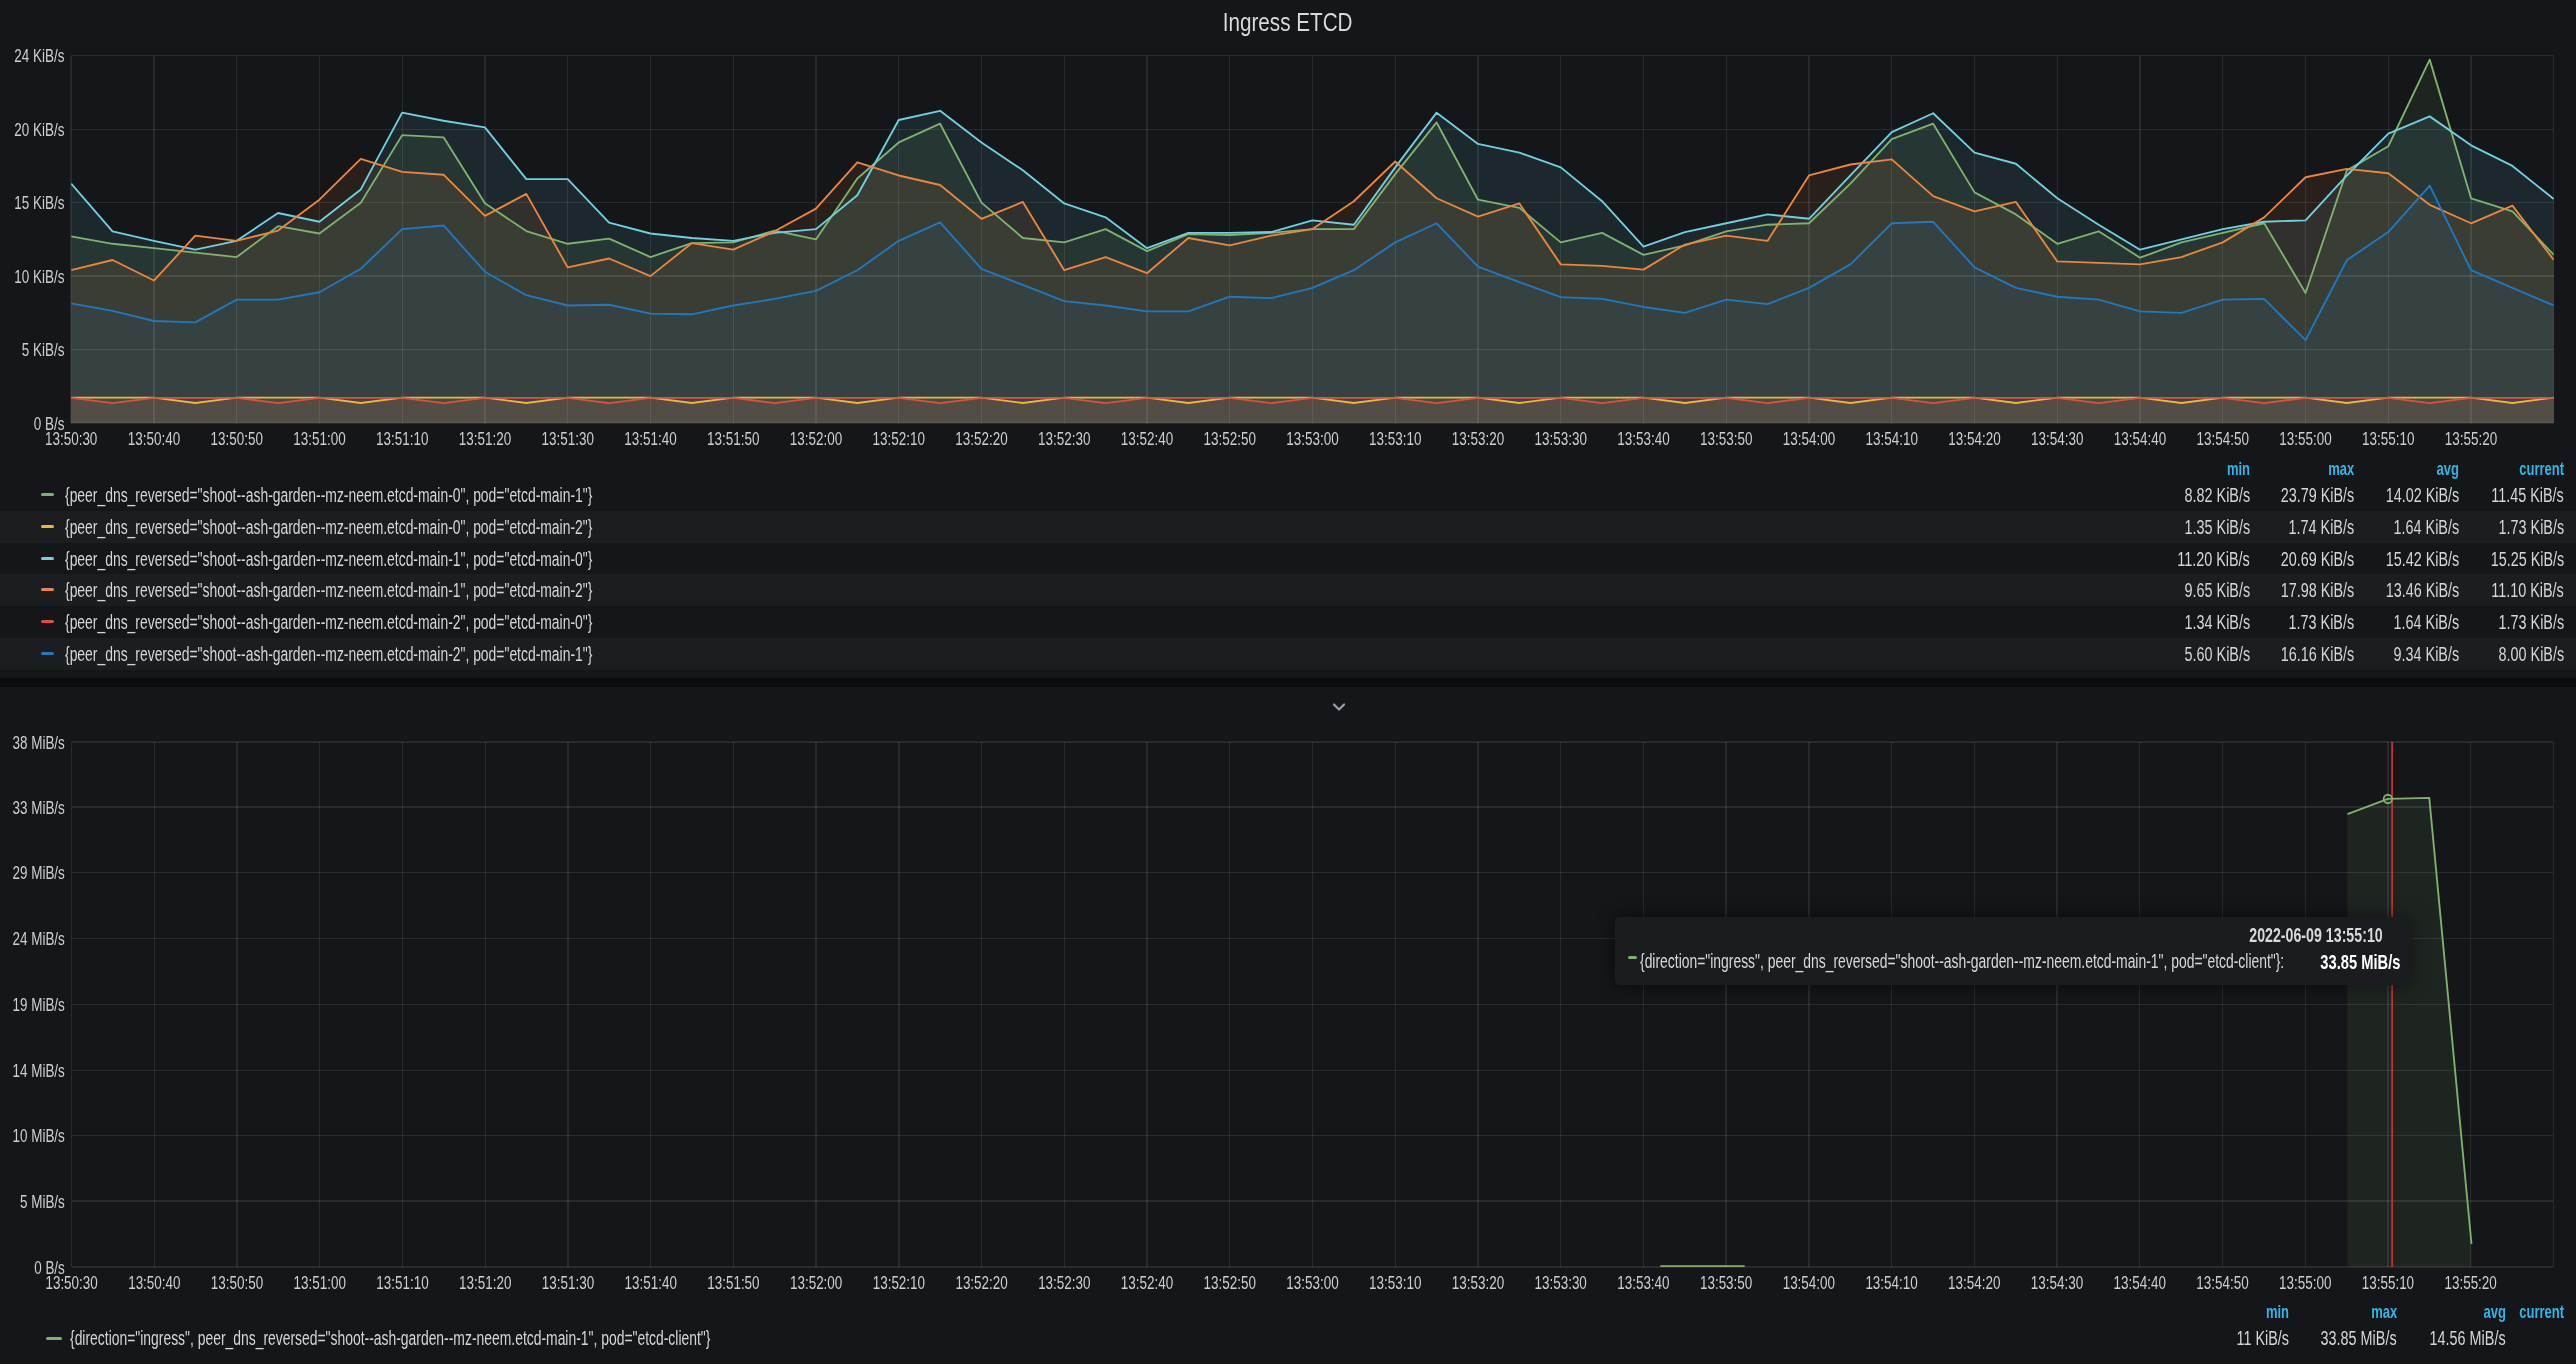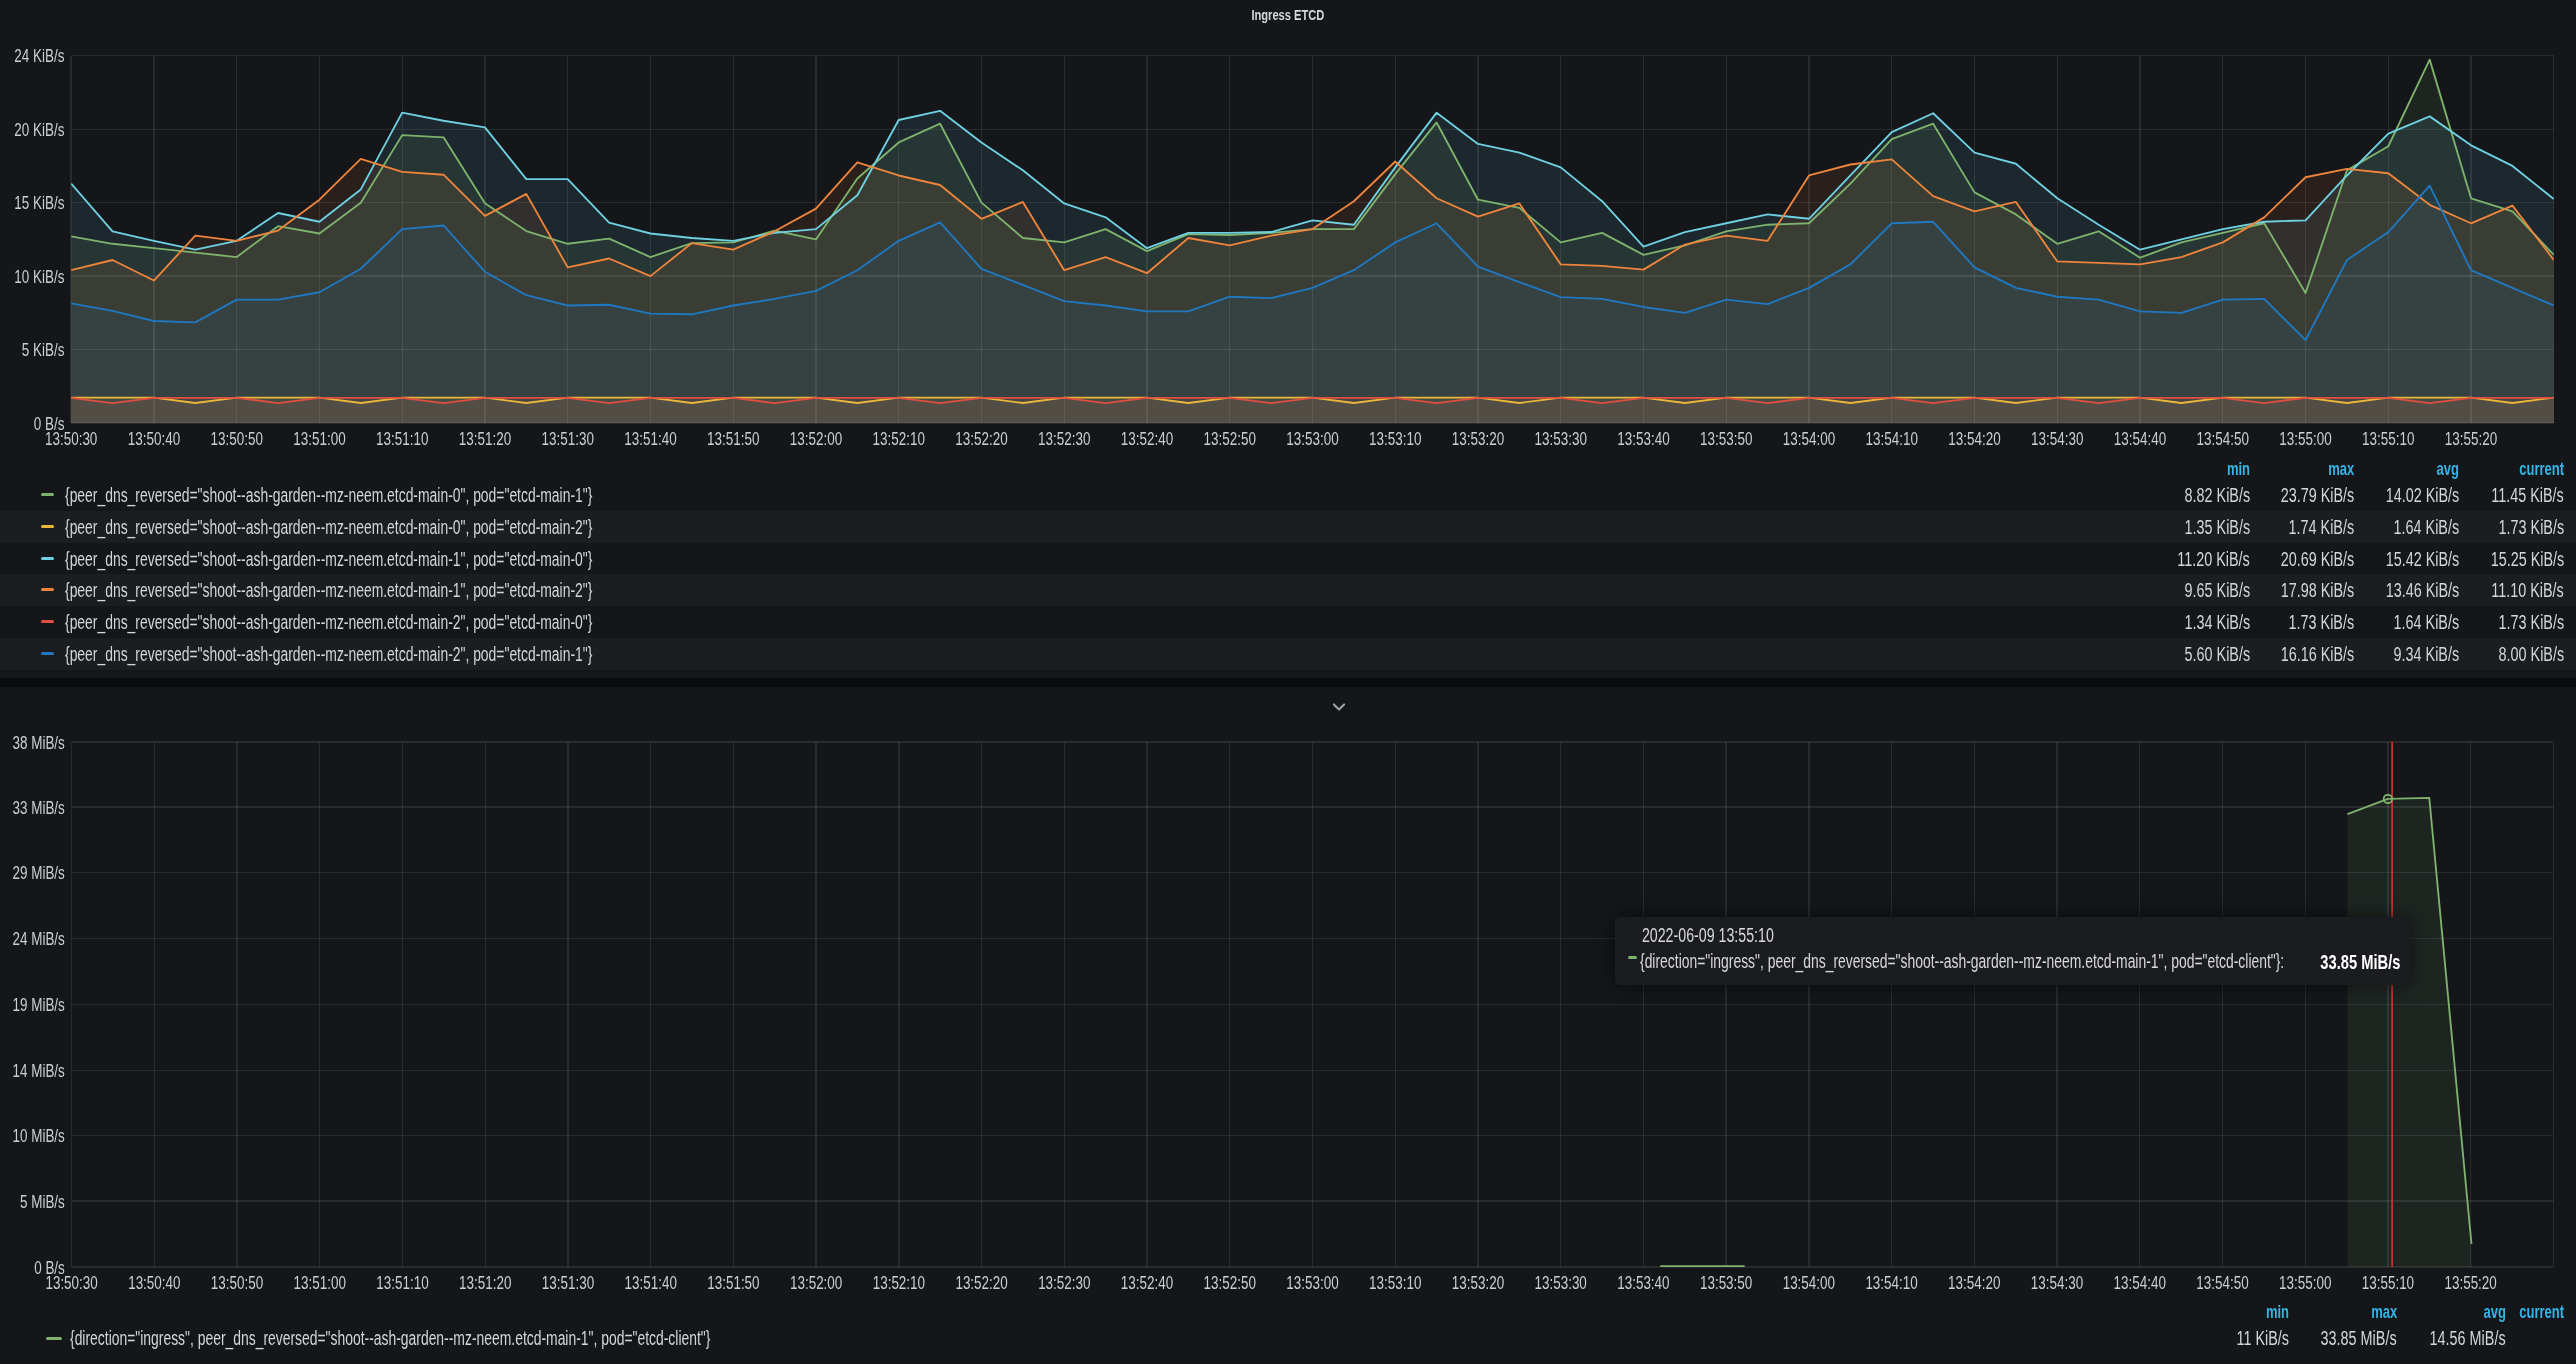--- a/index.html
+++ b/index.html
@@ -1,16 +1,16 @@
 <!DOCTYPE html>
 <html style="font-size:13.5px"><head><meta charset="utf-8"><style>
 * {margin:0;padding:0;box-sizing:border-box;-webkit-font-smoothing:antialiased}
 html,body {width:2576px;height:1365px;background:#0b0c0e;font-family:"Liberation Sans",sans-serif;overflow:hidden}
 .panel {position:absolute;left:0;width:2576px;background:#141619}
-.ptitle {position:absolute;left:0;width:100%;text-align:center;font-size:14px;font-weight:bold;color:#d8d9da}
+.ptitle {position:absolute;left:0;width:100%;text-align:center;font-size:26px;font-weight:normal;color:#d8d9da}
 .ptitle>span {display:inline-block;transform:scaleX(0.795)}
 </style></head>
 <body>
 <div class="panel" style="top:0;height:678px">
 <div class="ptitle" style="top:6.8px"><span>Ingress ETCD</span></div>
 <svg width="2576" height="684" style="position:absolute;left:0;top:0" font-family="Liberation Sans, sans-serif" viewBox="0 0 3050 810">
 <defs>
         <clipPath id="c1">
           <rect x="84" y="63" width="2940" height="438"></rect>
         </clipPath>
@@ -261,20 +261,20 @@
       <span style="position:absolute;right:12px;top:0;color:#33b5e5;font-weight:bold;font-size:18.6px;transform:scaleX(0.7);transform-origin:100% 50%">current</span>
     </div>
     <div style="position:absolute;top:637px;left:0;width:100%;height:29px;line-height:29px;font-size:20px;color:#d4d6d8">
       <span style="position:absolute;left:46px;top:12.7px;width:16px;height:3px;border-radius:1.7px;background:#7EB26D"></span>
       <span style="position:absolute;left:70px;top:0;white-space:nowrap;transform:scaleX(0.695);transform-origin:0 50%">{direction="ingress", peer_dns_reversed="shoot--ash-garden--mz-neem.etcd-main-1", pod="etcd-client"}</span>
       <span style="position:absolute;right:287px;top:0;white-space:nowrap;transform:scaleX(0.72);transform-origin:100% 50%">11 KiB/s</span>
       <span style="position:absolute;right:179px;top:0;white-space:nowrap;transform:scaleX(0.72);transform-origin:100% 50%">33.85 MiB/s</span>
       <span style="position:absolute;right:70px;top:0;white-space:nowrap;transform:scaleX(0.72);transform-origin:100% 50%">14.56 MiB/s</span>
     </div>
 <div style="position:absolute;left:1615px;top:230px;width:795px;height:68px;background:#1b1c20;border-radius:5px;box-shadow:0 0 17px rgba(0,0,0,.55);font-size:20px;color:#d8d9da">
-<div style="text-align:left;font-weight:normal;padding-top:6.8px"><span style="display:inline-block;transform:scaleX(0.71)">2022-06-09 13:55:10</span></div>
+<div style="text-align:right;font-weight:bold;padding-top:6.8px"><span style="display:inline-block;transform:scaleX(0.71)">2022-06-09 13:55:10</span></div>
 <div style="position:relative;height:29px;line-height:29px">
         <span style="position:absolute;left:12.7px;top:9.3px;width:9.3px;height:3px;border-radius:1.7px;background:#7EB26D"></span>
 <span style="position:absolute;left:24.5px;top:0;white-space:nowrap;transform:scaleX(0.695);transform-origin:0 50%">{direction="ingress", peer_dns_reversed="shoot--ash-garden--mz-neem.etcd-main-1", pod="etcd-client"}:</span>
 <span style="position:absolute;right:10px;top:0;font-weight:bold;font-size:21px;color:#fff;white-space:nowrap;transform:scaleX(0.70);transform-origin:100% 50%">33.85 MiB/s</span>
       </div>
     </div>
 </div>
 
 </body></html>

